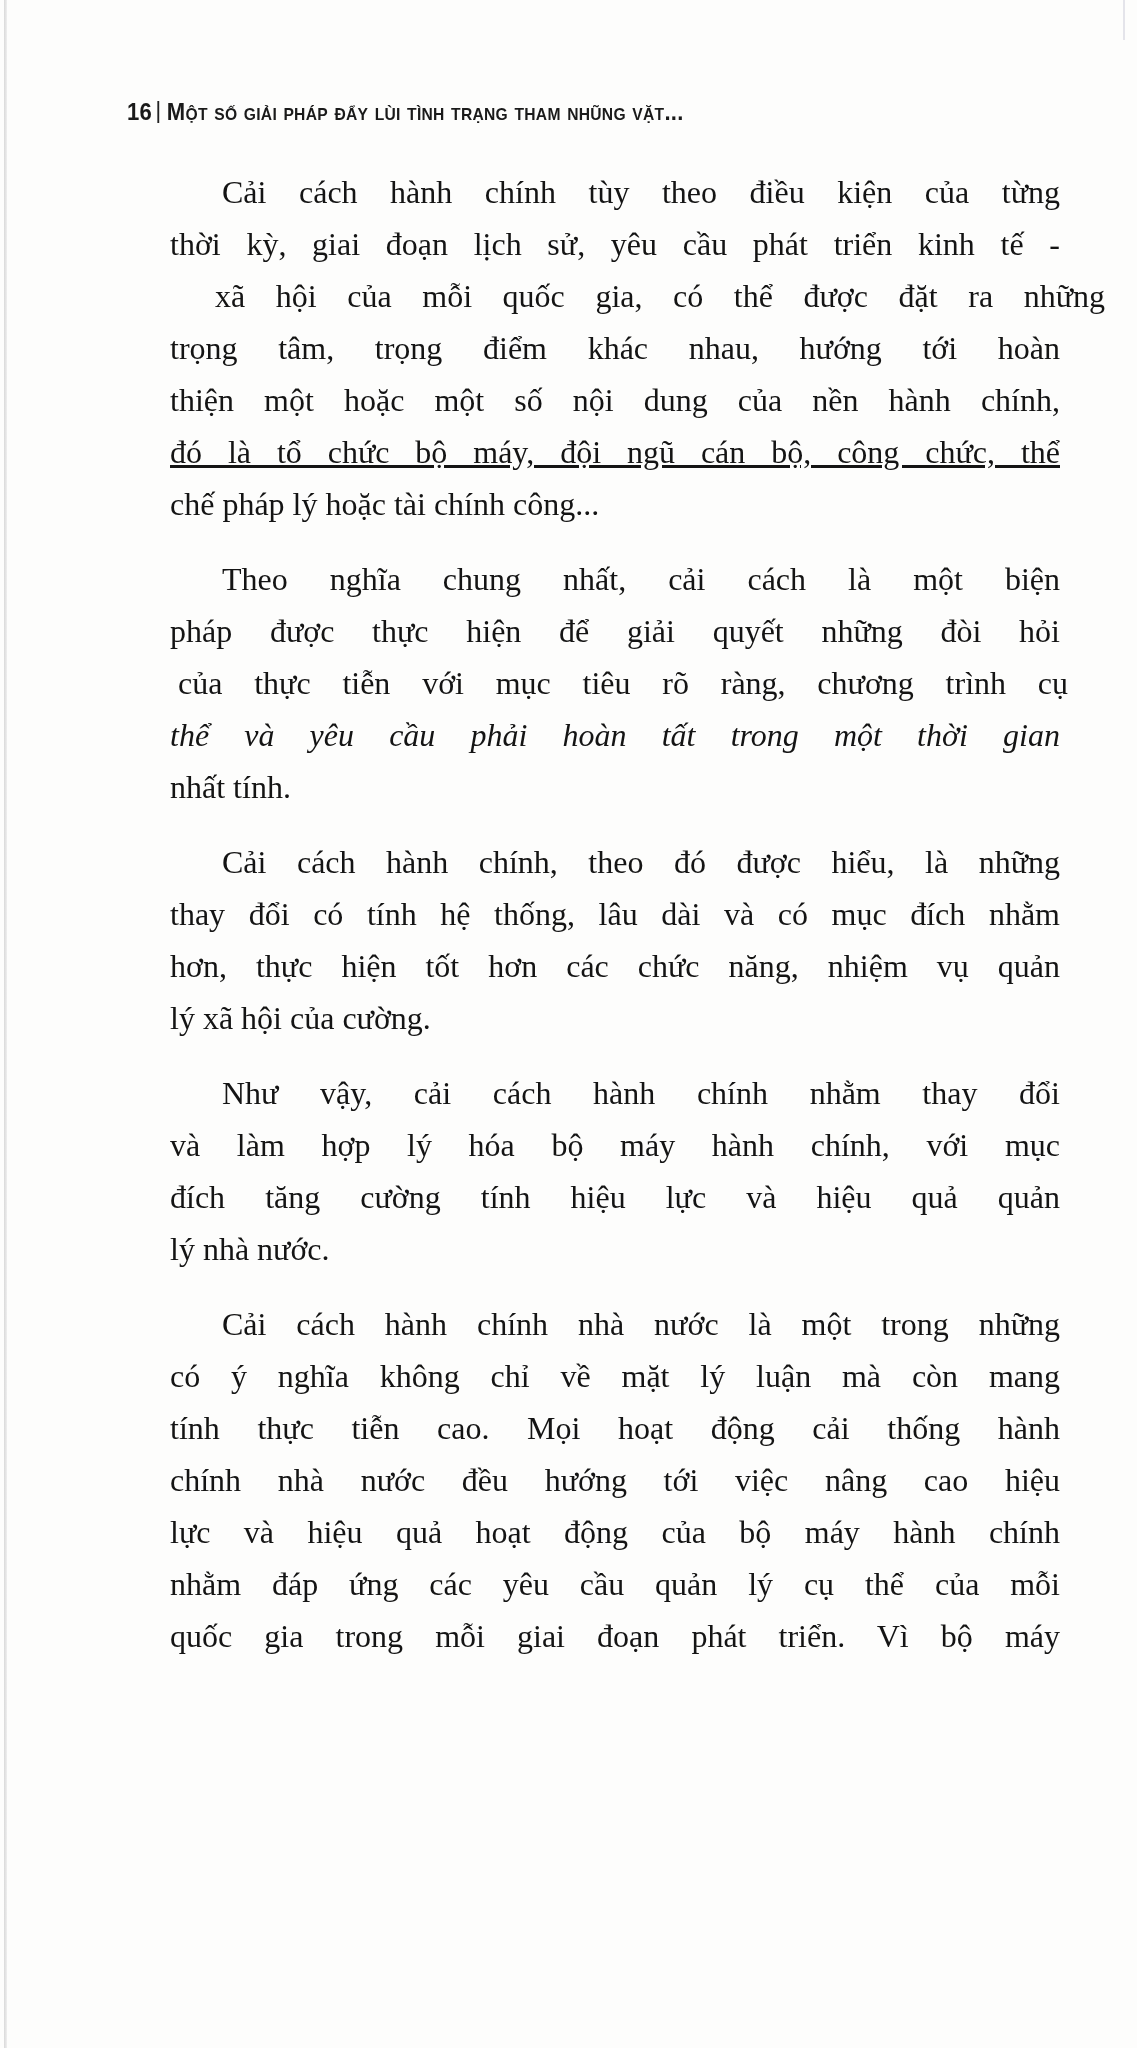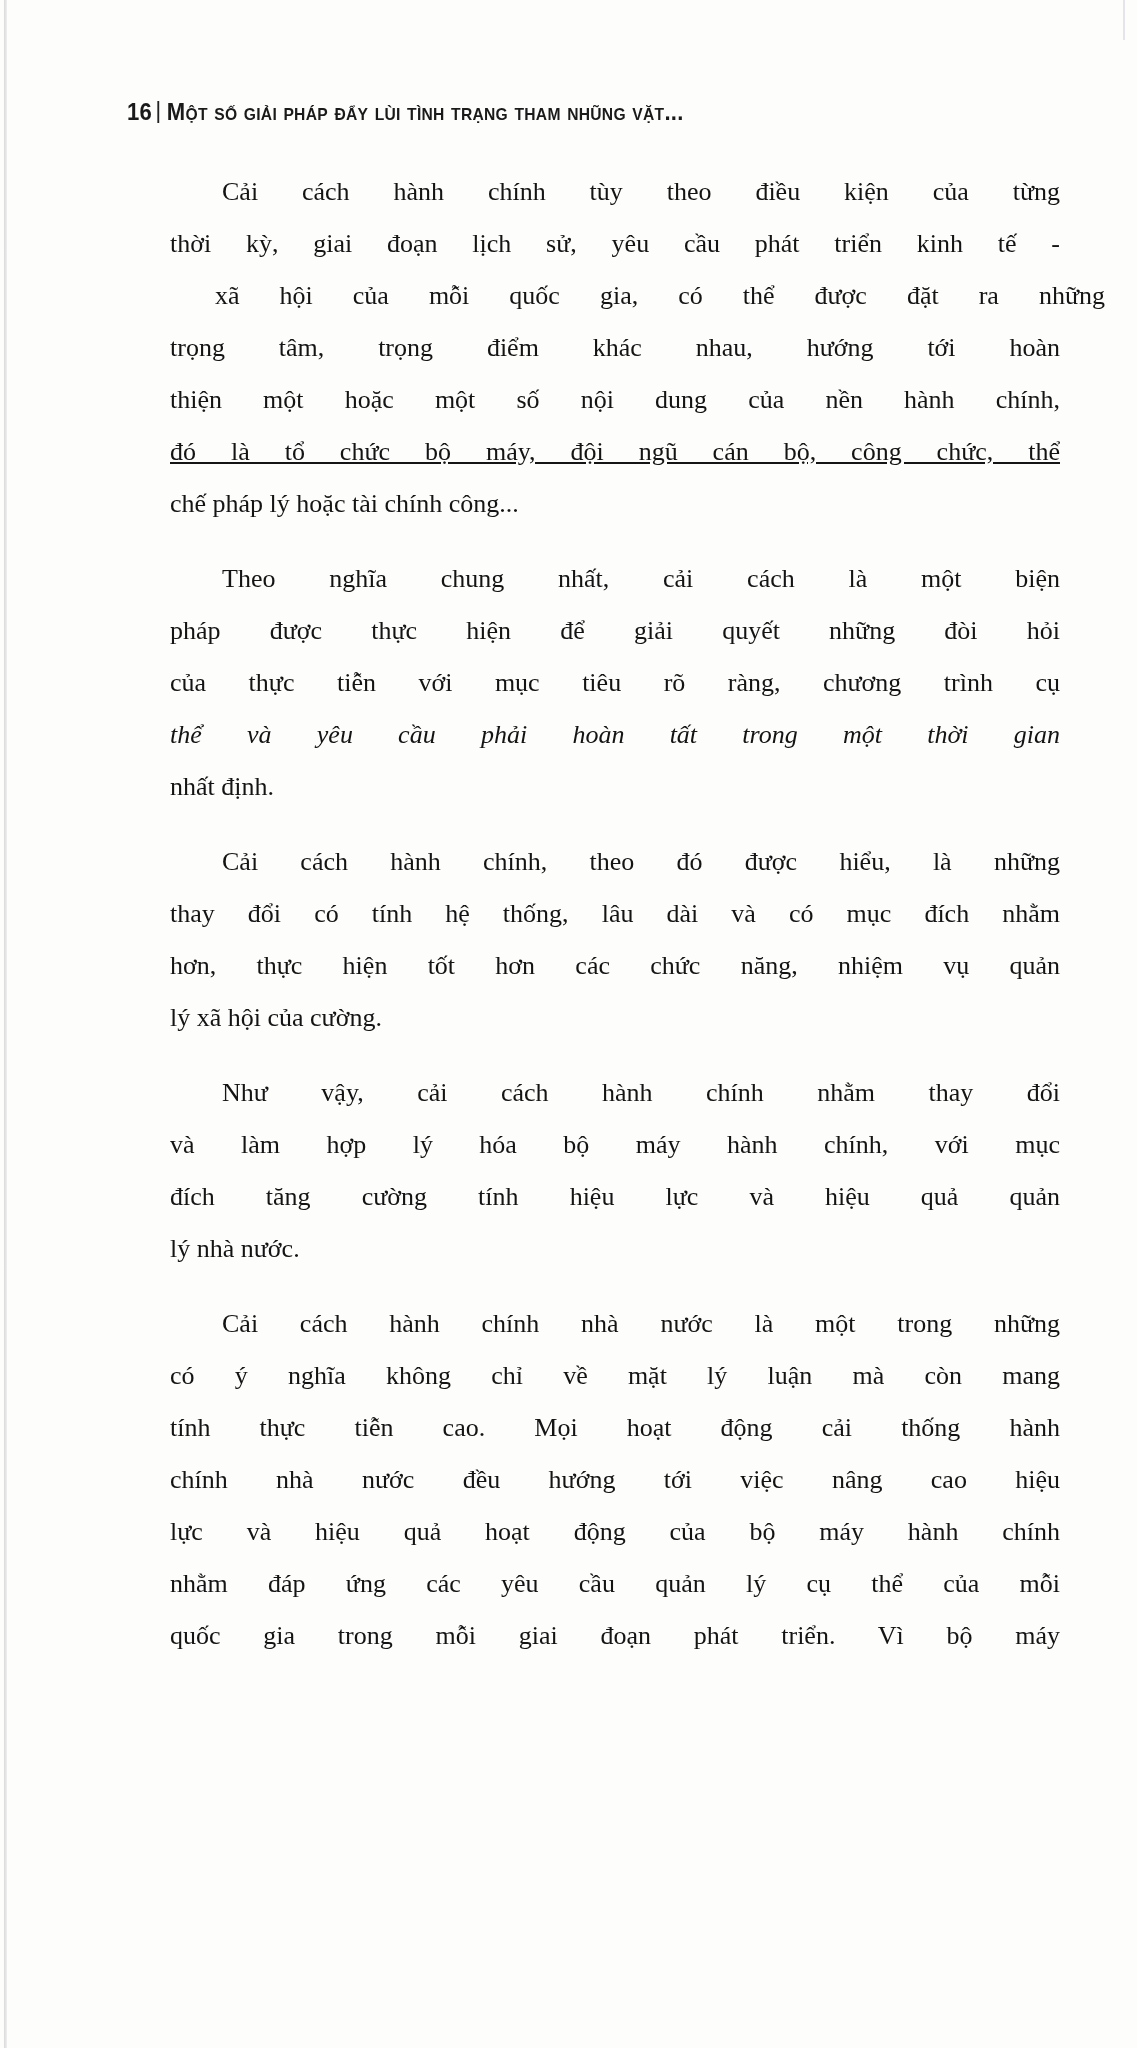--- a/index.html
+++ b/index.html
@@ -57,21 +57,21 @@
     }
     .running-header .title {
       font-variant: small-caps;
       font-size: 24px;
     }
     .body-text {
       position: absolute;
       left: 170px;
       top: 166px;
       width: 890px;
-      font-size: 26px;
+      font-size: 32px;
       line-height: 52px;
     }
     .para {
       margin: 0 0 23px 0;
     }
     .line {
       display: block;
       text-align: justify;
       text-align-last: justify;
       white-space: nowrap;
@@ -104,23 +104,23 @@
     <span class="line" style="width: 890px; box-sizing: border-box; margin-left: 45px;">xã hội của mỗi quốc gia, có thể được đặt ra những</span>
     <span class="line" style="width: 890px; box-sizing: border-box;">trọng tâm, trọng điểm khác nhau, hướng tới hoàn</span>
     <span class="line" style="width: 890px; box-sizing: border-box;">thiện một hoặc một số nội dung của nền hành chính,</span>
     <span class="line" style="width: 890px; box-sizing: border-box; text-decoration: underline;">đó là tổ chức bộ máy, đội ngũ cán bộ, công chức, thể</span>
     <span class="line last">chế pháp lý hoặc tài chính công...</span>
   </div>
 
   <div class="para">
     <span class="line first" style="width: 890px; box-sizing: border-box; margin-top: 8px;">Theo nghĩa chung nhất, cải cách là một biện</span>
     <span class="line" style="width: 890px; box-sizing: border-box;">pháp được thực hiện để giải quyết những đòi hỏi</span>
-    <span class="line" style="width: 890px; box-sizing: border-box;">của thực tiễn với mục tiêu rõ ràng, chương trình cụ</span>
+    <span class="line" style="width: 890px; box-sizing: border-box; margin-left: 8px;">của thực tiễn với mục tiêu rõ ràng, chương trình cụ</span>
     <span class="line" style="width: 890px; box-sizing: border-box; font-style: italic;">thể và yêu cầu phải hoàn tất trong một thời gian</span>
-    <span class="line last">nhất định.</span>
+    <span class="line last">nhất tính.</span>
   </div>
 
   <div class="para">
     <span class="line first" style="width: 890px; box-sizing: border-box;">Cải cách hành chính, theo đó được hiểu, là những</span>
     <span class="line" style="width: 890px; box-sizing: border-box;">thay đổi có tính hệ thống, lâu dài và có mục đích nhằm</span>
     <span class="line" style="width: 890px; box-sizing: border-box;">hơn, thực hiện tốt hơn các chức năng, nhiệm vụ quản</span>
     <span class="line last">lý xã hội của cường.</span>
   </div>
 
   <div class="para">

